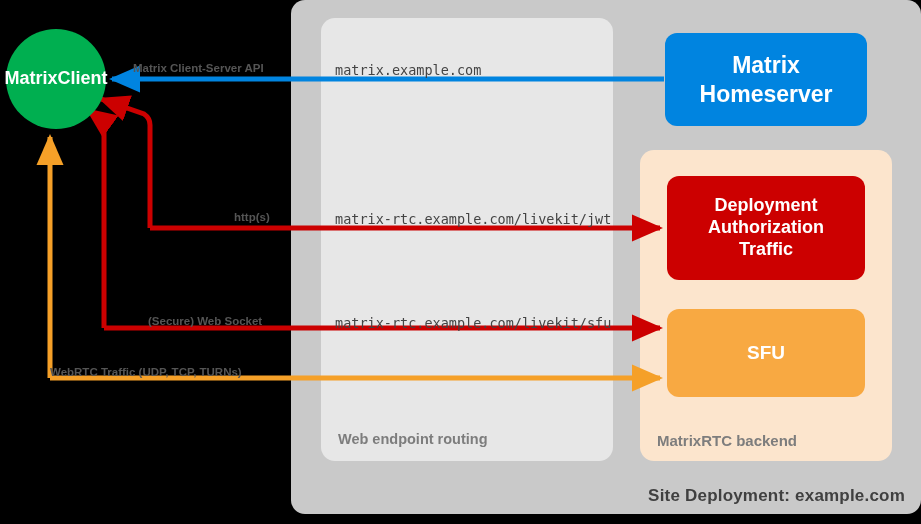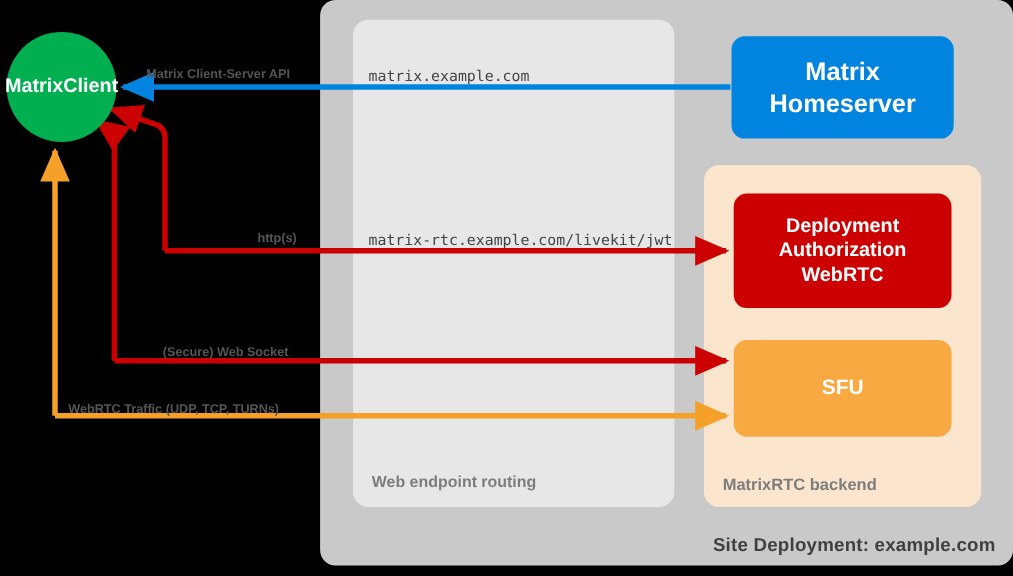--- a/index.html
+++ b/index.html
@@ -146,21 +146,21 @@
   .edge-label {
     position: absolute;
     font-size: 11.5px;
     font-weight: bold;
     color: #555555;
     white-space: nowrap;
   }
   .lbl-csapi  { left: 133px; top: 62px; }
   .lbl-https  { left: 234px; top: 211px; }
   .lbl-ws     { left: 148px; top: 315px; }
-  .lbl-webrtc { left: 62px;  top: 366px; }
+  .lbl-webrtc { left: 50px;  top: 366px; }
 
   
   #arrows {
     position: absolute;
     left: 0; top: 0;
     width: 921px; height: 524px;
     pointer-events: none;
   }
 </style>
 </head>
@@ -212,29 +212,30 @@
   </div>
 
   <div class="box hs-box">
     <span>Matrix Homeserver</span>
   </div>
 
   <div class="box auth-box">
     <span>
       <span>Deployment</span><br>
       <span>Authorization</span><br>
-      <span>WebRTC</span>
+      <span>Traffic</span>
     </span>
   </div>
 
   <div class="box sfu-box">
     <span>SFU</span>
   </div>
 
   <div class="url url-matrix">matrix.example.com</div>
   <div class="url url-jwt">matrix-rtc.example.com/livekit/jwt</div>
+  <div class="url url-sfu">matrix-rtc.example.com/livekit/sfu</div>
 
   <div class="edge-label lbl-csapi">Matrix Client-Server API</div>
   <div class="edge-label lbl-https">http(s)</div>
   <div class="edge-label lbl-ws">(Secure) Web Socket</div>
   <div class="edge-label lbl-webrtc">WebRTC Traffic (UDP, TCP, TURNs)</div>
 
 </div>
 
 </body></html>

